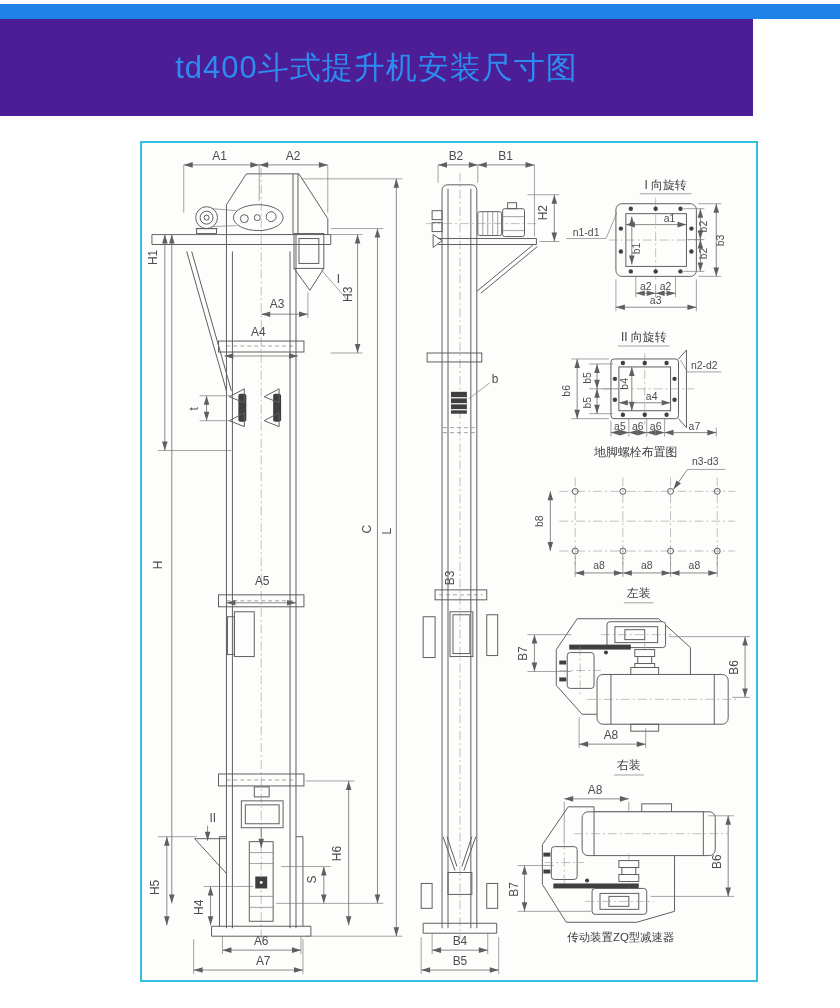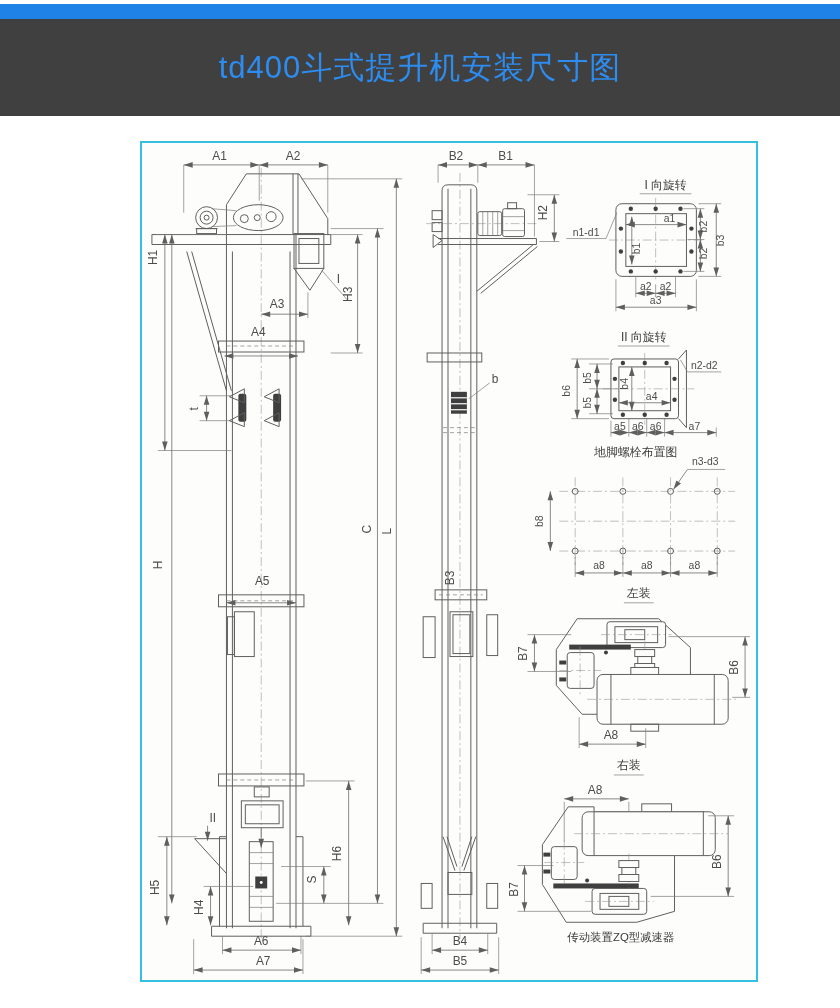--- a/index.html
+++ b/index.html
@@ -1,18 +1,18 @@
 <!DOCTYPE html>
 <html><head>
 <meta charset="utf-8">
 <style>
   html,body{margin:0;padding:0;background:#ffffff;}
   body{width:840px;height:1008px;position:relative;font-family:"Liberation Sans",sans-serif;}
   .top-bar{position:absolute;top:4px;left:0;width:840px;height:15px;background:#1e82e6;}
-  .header-band{position:absolute;top:19px;left:0;width:840px;height:97px;background:#404040;
+  .header-band{position:absolute;top:19px;left:0;width:753px;height:97px;background:#4c1d95;
     display:flex;align-items:center;justify-content:center;}
   .page-title{font-size:31px;font-weight:400;color:#2d8cf0;letter-spacing:1px;margin:0;}
   .frame{position:absolute;left:140px;top:141px;width:618px;height:841px;box-sizing:border-box;
     border:2px solid #35c0e3;background:#fdfdfc;}
   svg{display:block;}
   svg *{vector-effect:none;}
   .st{stroke:#5f5f5f;stroke-width:1;fill:none;}
   .thin{stroke:#7c7c7c;stroke-width:0.7;fill:none;}
   .dim{stroke:#6b6b6b;stroke-width:0.8;fill:none;}
   .cl{stroke:#979797;stroke-width:0.6;fill:none;stroke-dasharray:9 3 2 3;}

